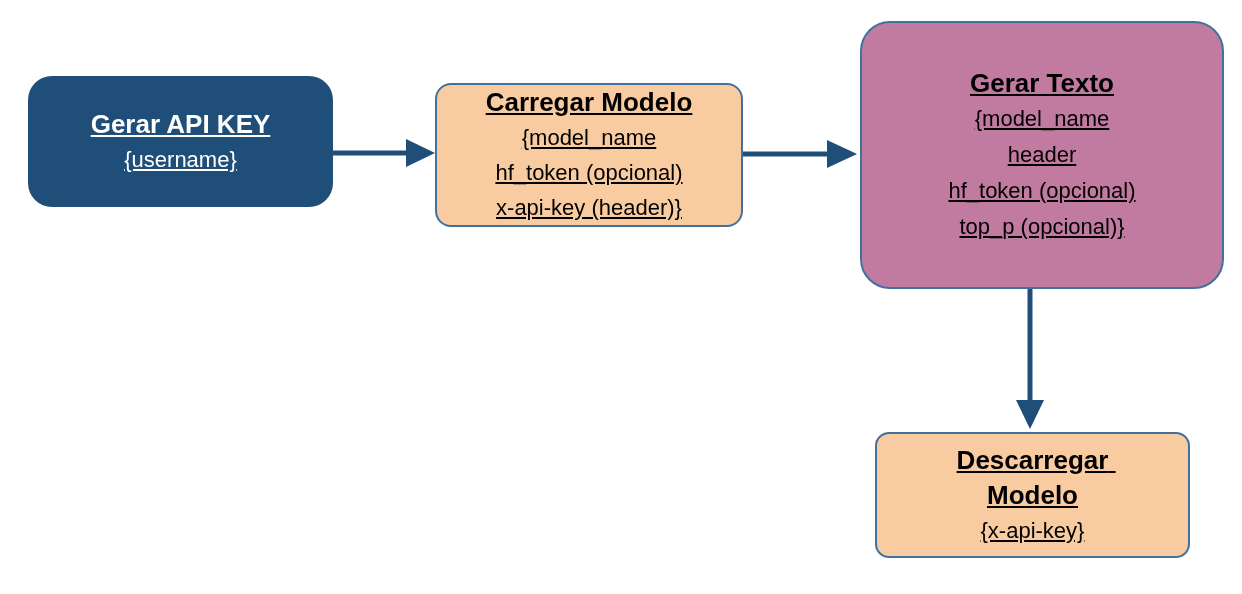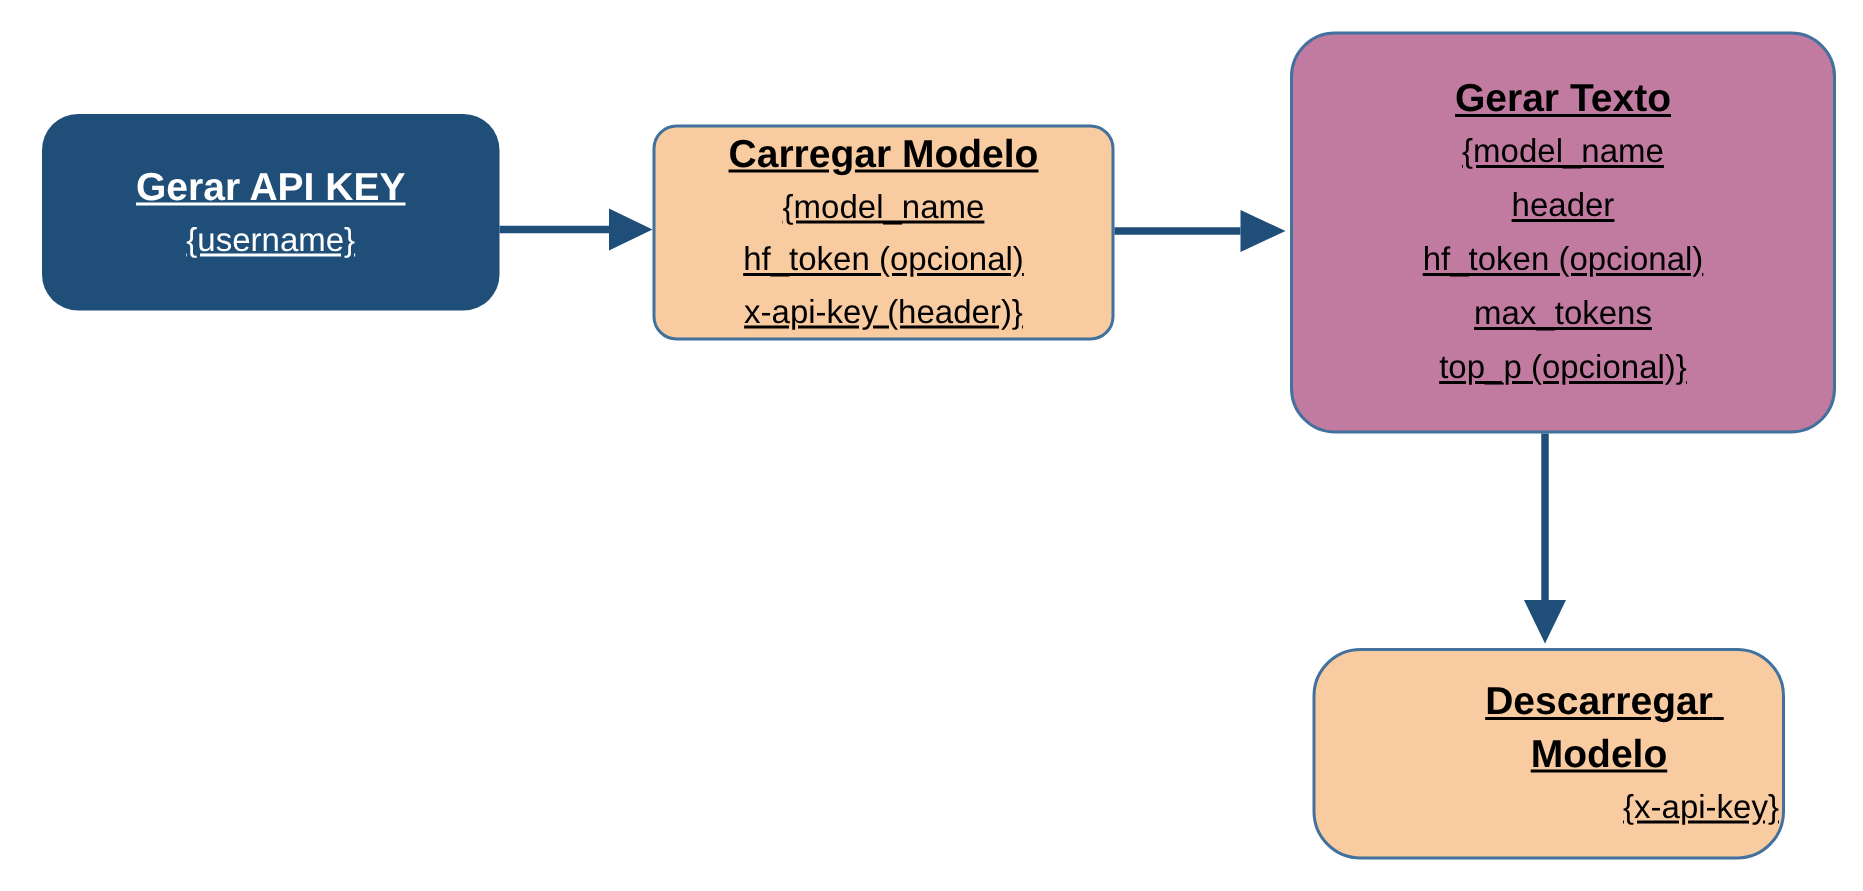--- a/index.html
+++ b/index.html
@@ -54,23 +54,22 @@
     border-radius: 16px;
   }
   .node-2 {
     left: 860px; top: 21px;
     width: 364px; height: 268px;
     border-radius: 30px;
   }
   .node-2 .node-line { line-height: 36px; }
   .node-3 {
     left: 875px; top: 432px;
-    width: 315px; height: 141px;
-    border-radius: 32px;
-    align-items: flex-end;
+    width: 315px; height: 126px;
+    border-radius: 14px;
   }
   .node-3 .node-title { max-width: 240px; }
   .arrows {
     position: absolute;
     left: 0; top: 0;
     pointer-events: none;
   }
   .arrow-line {
     stroke: var(--arrow, #1F4E79);
     stroke-width: 5;
@@ -95,21 +94,20 @@
     <div class="node-line">{model_name</div>
     <div class="node-line">hf_token (opcional)</div>
     <div class="node-line">x-api-key (header)}</div>
   </div>
 
   <div class="node node-2" style="background: rgb(194, 123, 160); color: rgb(0, 0, 0); border: 2px solid rgb(65, 113, 156);">
     <div class="node-title">Gerar Texto</div>
     <div class="node-line">{model_name</div>
     <div class="node-line">header</div>
     <div class="node-line">hf_token (opcional)</div>
-    <div class="node-line">max_tokens</div>
     <div class="node-line">top_p (opcional)}</div>
   </div>
 
   <div class="node node-3" style="background: rgb(248, 203, 160); color: rgb(0, 0, 0); border: 2px solid rgb(65, 113, 156);">
     <div class="node-title">Descarregar Modelo</div>
     <div class="node-line">{x-api-key}</div>
   </div>
 
   <svg class="arrows" width="1242" height="594" viewBox="0 0 1242 594">
     <g>

